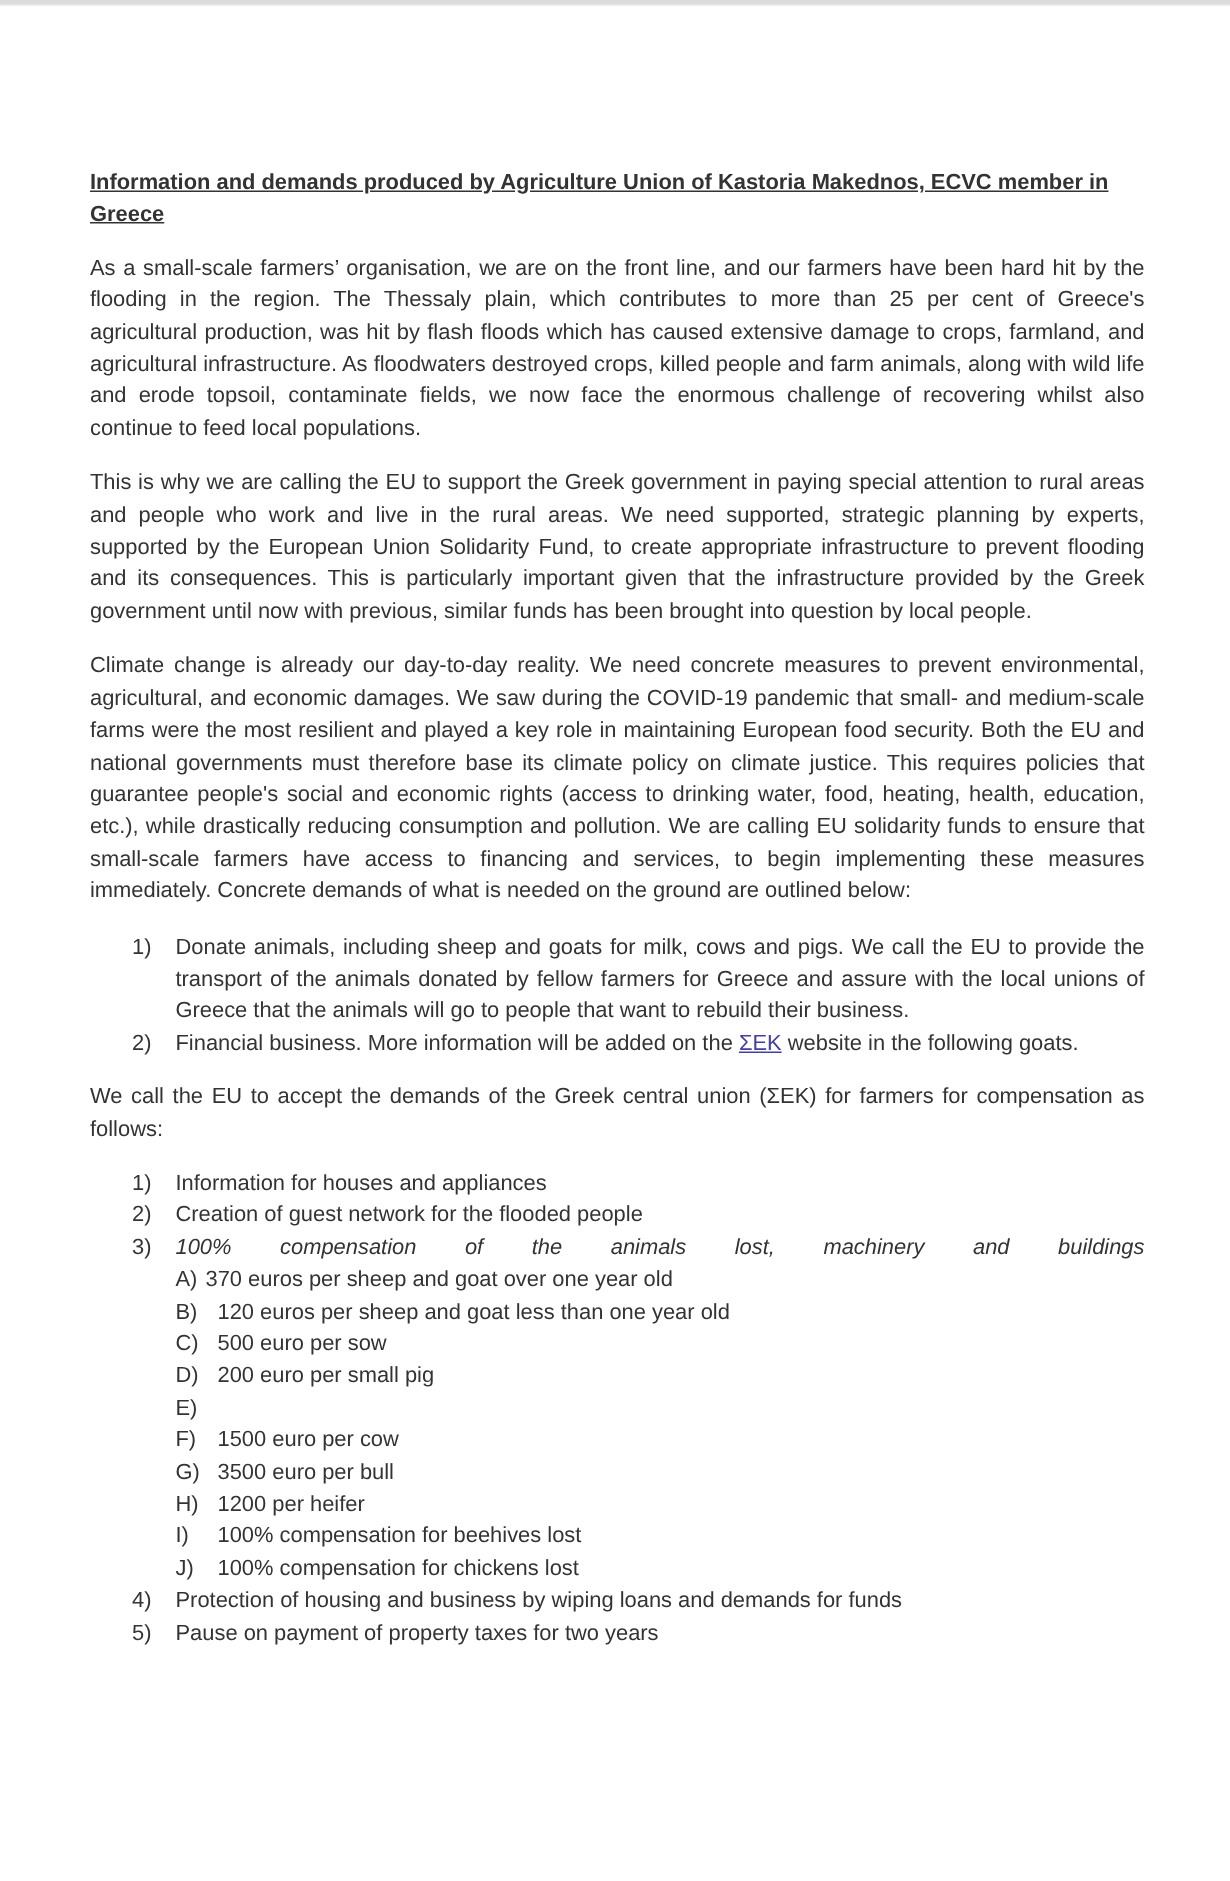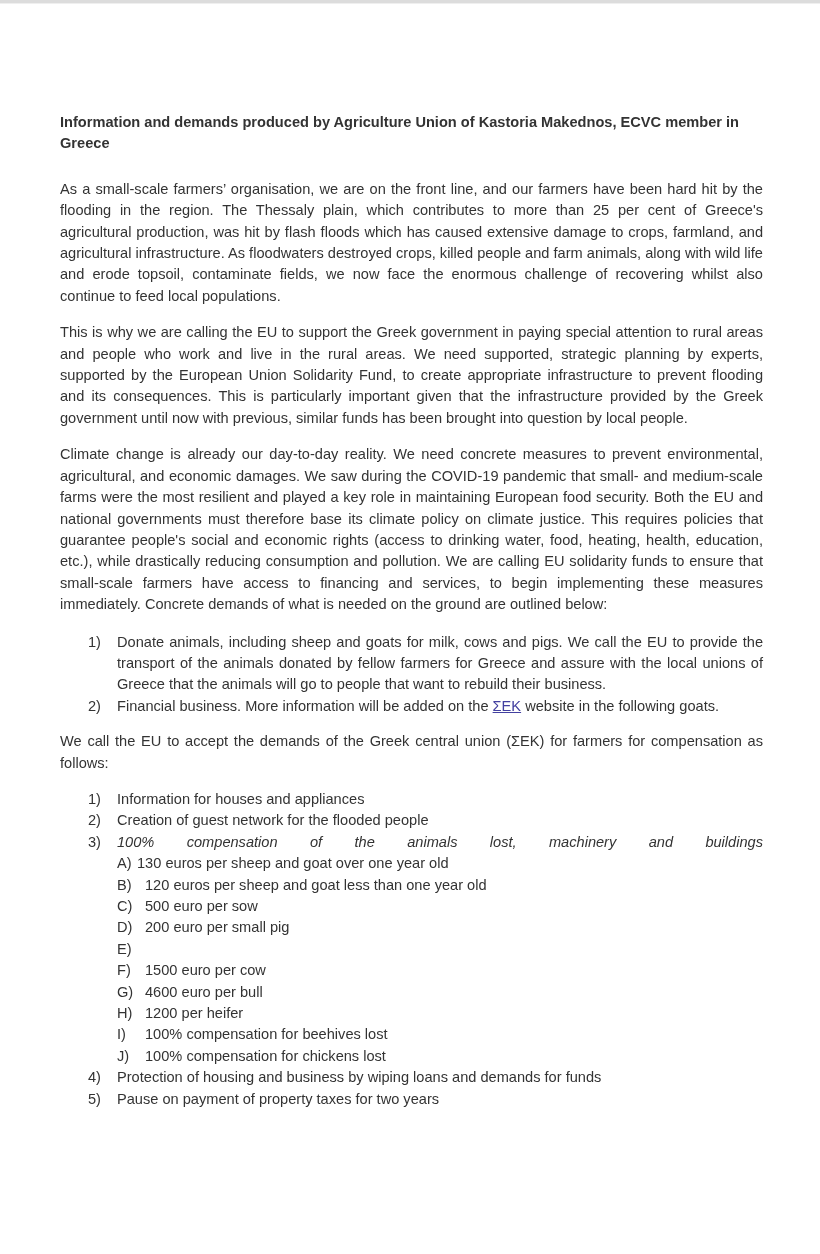--- a/index.html
+++ b/index.html
@@ -18,21 +18,22 @@
     background: #dcdcdc;
     border-bottom: 1px solid #efefef;
   }
   .doc {
     padding: 108px 57px 0 60px;
     font-size: 14.6px;
     line-height: 21.4px;
   }
   .doc-title {
     font-weight: bold;
-    margin-bottom: 24px;
+    text-decoration: underline;
+    margin-bottom: 14px;
   }
   .para {
     text-align: justify;
     margin-bottom: 15px;
   }
   .para.last-before-list { margin-bottom: 16px; }
   ul.doc-list {
     list-style: none;
     margin-bottom: 14px;
   }
@@ -110,21 +111,21 @@
     </li>
     <li>
       <span class="num">3)</span>
       <span class="li-text justify-spread">100% compensation of the animals lost, machinery and buildings</span>
     </li>
   </ul>
 
   <ul class="sub-list">
     <li>
       <span class="num">A)</span>
-      <span class="li-text">130 euros per sheep and goat over one year old</span>
+      <span class="li-text">370 euros per sheep and goat over one year old</span>
     </li>
     <li>
       <span class="num">B)</span>
       <span class="li-text">120 euros per sheep and goat less than one year old</span>
     </li>
     <li>
       <span class="num">C)</span>
       <span class="li-text">500 euro per sow</span>
     </li>
     <li>
@@ -133,21 +134,21 @@
     </li>
     <li>
       <span class="num">E)</span>
     </li>
     <li>
       <span class="num">F)</span>
       <span class="li-text">1500 euro per cow</span>
     </li>
     <li>
       <span class="num">G)</span>
-      <span class="li-text">4600 euro per bull</span>
+      <span class="li-text">3500 euro per bull</span>
     </li>
     <li>
       <span class="num">H)</span>
       <span class="li-text">1200 per heifer</span>
     </li>
     <li>
       <span class="num">I)</span>
       <span class="li-text">100% compensation for beehives lost</span>
     </li>
     <li>

